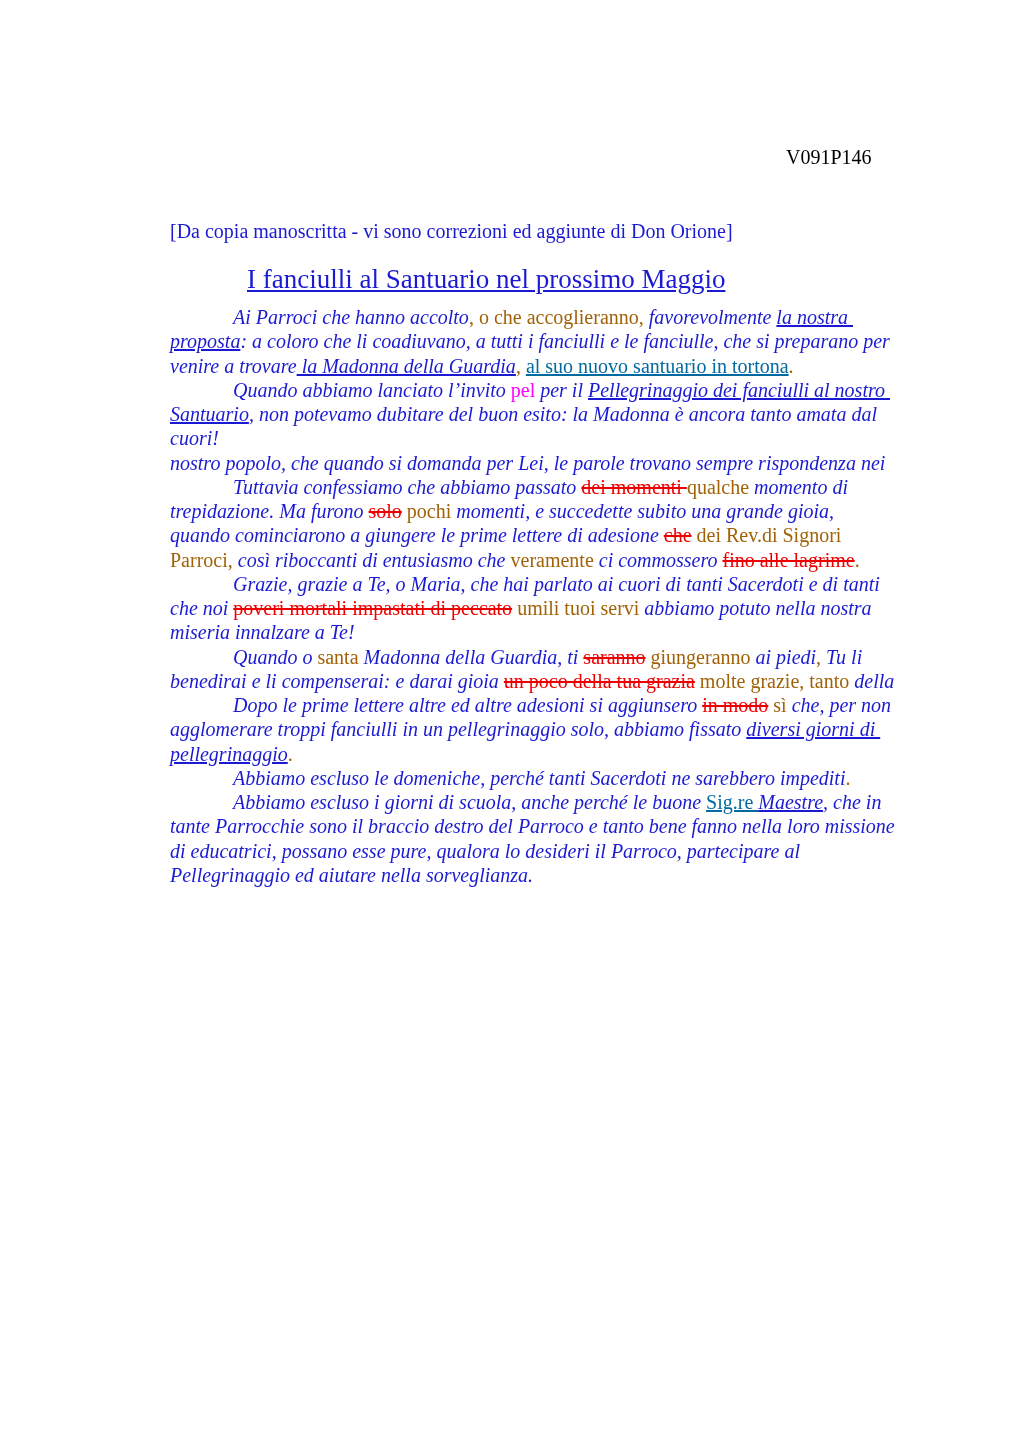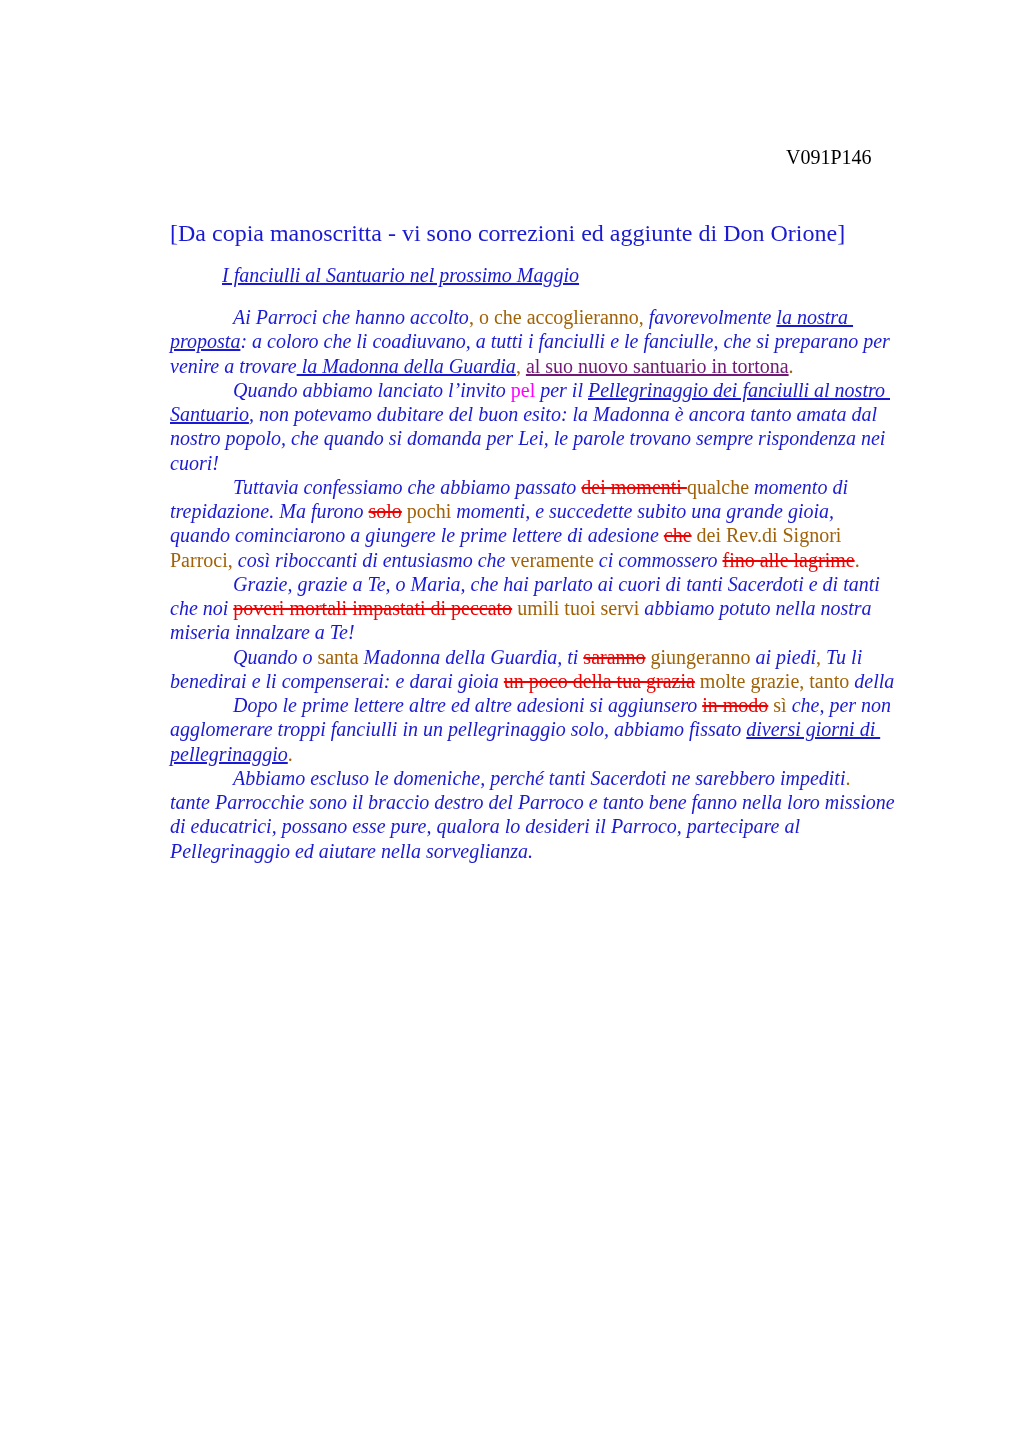--- a/index.html
+++ b/index.html
@@ -16,69 +16,68 @@
     top: 146px;
     left: 786px;
     font-size: 20px;
     color: #000000;
     white-space: pre;
   }
   .source-note {
     position: absolute;
     top: 220px;
     left: 170px;
-    font-size: 24px;
+    font-size: 20px;
     color: var(--blue);
     white-space: pre;
   }
   .doc-title {
     position: absolute;
     top: 264px;
-    left: 222px;
-    font-size: 20px;
-    font-style: italic;
+    left: 247px;
+    font-size: 27px;
     text-decoration: underline;
     color: var(--blue);
     white-space: pre;
   }
   .doc-body {
     position: absolute;
     top: 305px;
     left: 170px;
     width: 800px;
     font-size: 20px;
     line-height: 24.25px;
   }
   .paragraph { margin: 0; }
   .line { white-space: pre; }
   .line.indent { padding-left: 63px; }
   .run.b   { color: #a16207; }
-  .run.bu  { color: #701a75; text-decoration: underline; text-align: right; }
+  .run.bu  { color: #0369a1; text-decoration: underline; text-align: right; }
   .run.bi  { color: var(--blue); font-style: italic; }
   .run.biu { color: var(--blue); font-style: italic; text-decoration: underline; }
   .run.rs  { color: var(--red); text-decoration: line-through; }
   .run.m   { color: var(--magenta); }
 </style>
 </head>
 <body>
 
 <div class="doc-code">V091P146</div>
 <div class="source-note">[Da copia manoscritta - vi sono correzioni ed aggiunte di Don Orione]</div>
 <div class="doc-title">I fanciulli al Santuario nel prossimo Maggio</div>
 <div class="doc-body">
     <div class="paragraph">
       <div class="line indent"><span class="run bi">Ai Parroci che hanno accolto</span><span class="run b">, o che accoglieranno, </span><span class="run bi">favorevolmente </span><span class="run biu">la nostra </span></div>
       <div class="line"><span class="run biu">proposta</span><span class="run bi">: a coloro che li coadiuvano, a tutti i fanciulli e le fanciulle, che si preparano per</span></div>
       <div class="line"><span class="run bi">venire a trovare</span><span class="run biu"> la Madonna della Guardia</span><span class="run b">, </span><span class="run bu">al suo nuovo santuario in tortona</span><span class="run b">.</span></div>
     </div>
     <div class="paragraph">
       <div class="line indent"><span class="run bi">Quando abbiamo lanciato l’invito </span><span class="run m">pel</span><span class="run bi"> per il </span><span class="run biu">Pellegrinaggio dei fanciulli al nostro </span></div>
       <div class="line"><span class="run biu">Santuario</span><span class="run bi">, non potevamo dubitare del buon esito: la Madonna è ancora tanto amata dal</span></div>
+      <div class="line"><span class="run bi">cuori!</span></div>
       <div class="line"><span class="run bi">nostro popolo, che quando si domanda per Lei, le parole trovano sempre rispondenza nei</span></div>
-      <div class="line"><span class="run bi">cuori!</span></div>
     </div>
     <div class="paragraph">
       <div class="line indent"><span class="run bi">Tuttavia confessiamo che abbiamo passato </span><span class="run rs">dei momenti </span><span class="run b">qualche </span><span class="run bi">momento di</span></div>
       <div class="line"><span class="run bi">trepidazione. Ma furono </span><span class="run rs">solo</span><span class="run b"> pochi </span><span class="run bi">momenti, e succedette subito una grande gioia,</span></div>
       <div class="line"><span class="run bi">quando cominciarono a giungere le prime lettere di adesione </span><span class="run rs">che</span><span class="run b"> dei Rev.di Signori</span></div>
       <div class="line"><span class="run b">Parroci, </span><span class="run bi">così riboccanti di entusiasmo che </span><span class="run b">veramente </span><span class="run bi">ci commossero </span><span class="run rs">fino alle lagrime</span><span class="run b">.</span></div>
     </div>
     <div class="paragraph">
       <div class="line indent"><span class="run bi">Grazie, grazie a Te, o Maria, che hai parlato ai cuori di tanti Sacerdoti e di tanti</span></div>
       <div class="line"><span class="run bi">che noi </span><span class="run rs">poveri mortali impastati di peccato</span><span class="run b"> umili tuoi servi </span><span class="run bi">abbiamo potuto nella nostra</span></div>
@@ -90,17 +89,18 @@
     </div>
     <div class="paragraph">
       <div class="line indent"><span class="run bi">Dopo le prime lettere altre ed altre adesioni si aggiunsero </span><span class="run rs">in modo</span><span class="run b"> sì </span><span class="run bi">che, per non</span></div>
       <div class="line"><span class="run bi">agglomerare troppi fanciulli in un pellegrinaggio solo, abbiamo fissato </span><span class="run biu">diversi giorni di </span></div>
       <div class="line"><span class="run biu">pellegrinaggio</span><span class="run b">.</span></div>
     </div>
     <div class="paragraph">
       <div class="line indent"><span class="run bi">Abbiamo escluso le domeniche, perché tanti Sacerdoti ne sarebbero impediti</span><span class="run b">.</span></div>
     </div>
     <div class="paragraph">
+      <div class="line indent"><span class="run bi">Abbiamo escluso i giorni di scuola, anche perché le buone </span><span class="run bu">Sig.re </span><span class="run biu">Maestre</span><span class="run bi">, che in</span></div>
       <div class="line"><span class="run bi">tante Parrocchie sono il braccio destro del Parroco e tanto bene fanno nella loro missione</span></div>
       <div class="line"><span class="run bi">di educatrici, possano esse pure, qualora lo desideri il Parroco, partecipare al</span></div>
       <div class="line"><span class="run bi">Pellegrinaggio ed aiutare nella sorveglianza.</span></div>
     </div>
   </div>
 
 </body></html>

